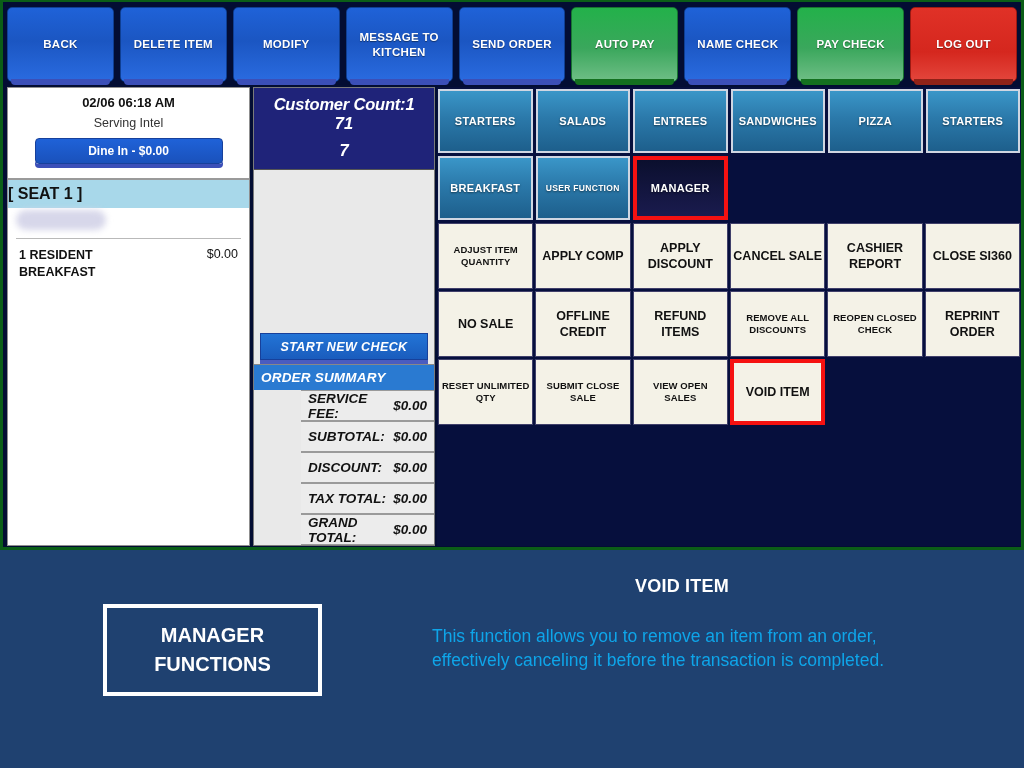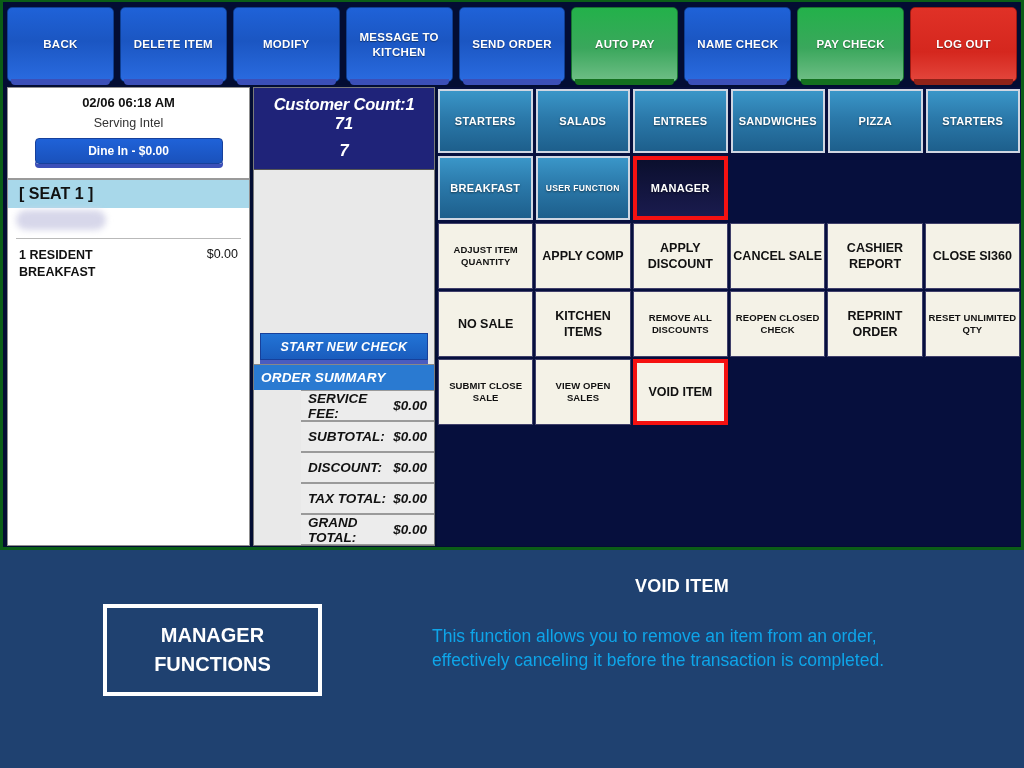--- a/index.html
+++ b/index.html
@@ -109,21 +109,20 @@
     position: relative;
     box-shadow: 0 4px 0 #3b4fb8;
   }
   .seat-row {
     margin-top: 14px;
     height: 30px;
     background: #a8d8ea;
     border-top: 2px solid #9a9a9a;
     display: flex;
     align-items: center;
-    padding-left: 11px;
     font-size: 16px;
     font-weight: bold;
     color: #111;
   }
   .redact {
     margin-left: 8px;
     margin-top: 2px;
     width: 90px; height: 20px;
     border-radius: 10px;
     background: #d7d7ea;
@@ -396,21 +395,22 @@
           <div class="cat-empty"></div>
         </div>
       <div class="fn-grid" id="fn-grid">
           <div class="fn-btn small">ADJUST ITEM QUANTITY</div>
           <div class="fn-btn">APPLY COMP</div>
           <div class="fn-btn">APPLY DISCOUNT</div>
           <div class="fn-btn">CANCEL SALE</div>
           <div class="fn-btn">CASHIER REPORT</div>
           <div class="fn-btn">CLOSE SI360</div>
           <div class="fn-btn">NO SALE</div>
-          <div class="fn-btn">KITCHEN ITEMS</div>
+          <div class="fn-btn">OFFLINE CREDIT</div>
+          <div class="fn-btn">REFUND ITEMS</div>
           <div class="fn-btn small">REMOVE ALL DISCOUNTS</div>
           <div class="fn-btn small">REOPEN CLOSED CHECK</div>
           <div class="fn-btn">REPRINT ORDER</div>
           <div class="fn-btn small">RESET UNLIMITED QTY</div>
           <div class="fn-btn small">SUBMIT CLOSE SALE</div>
           <div class="fn-btn small">VIEW OPEN SALES</div>
           <div class="fn-btn highlight">VOID ITEM</div>
           <div class="fn-empty"></div>
           <div class="fn-empty"></div>
         </div>

